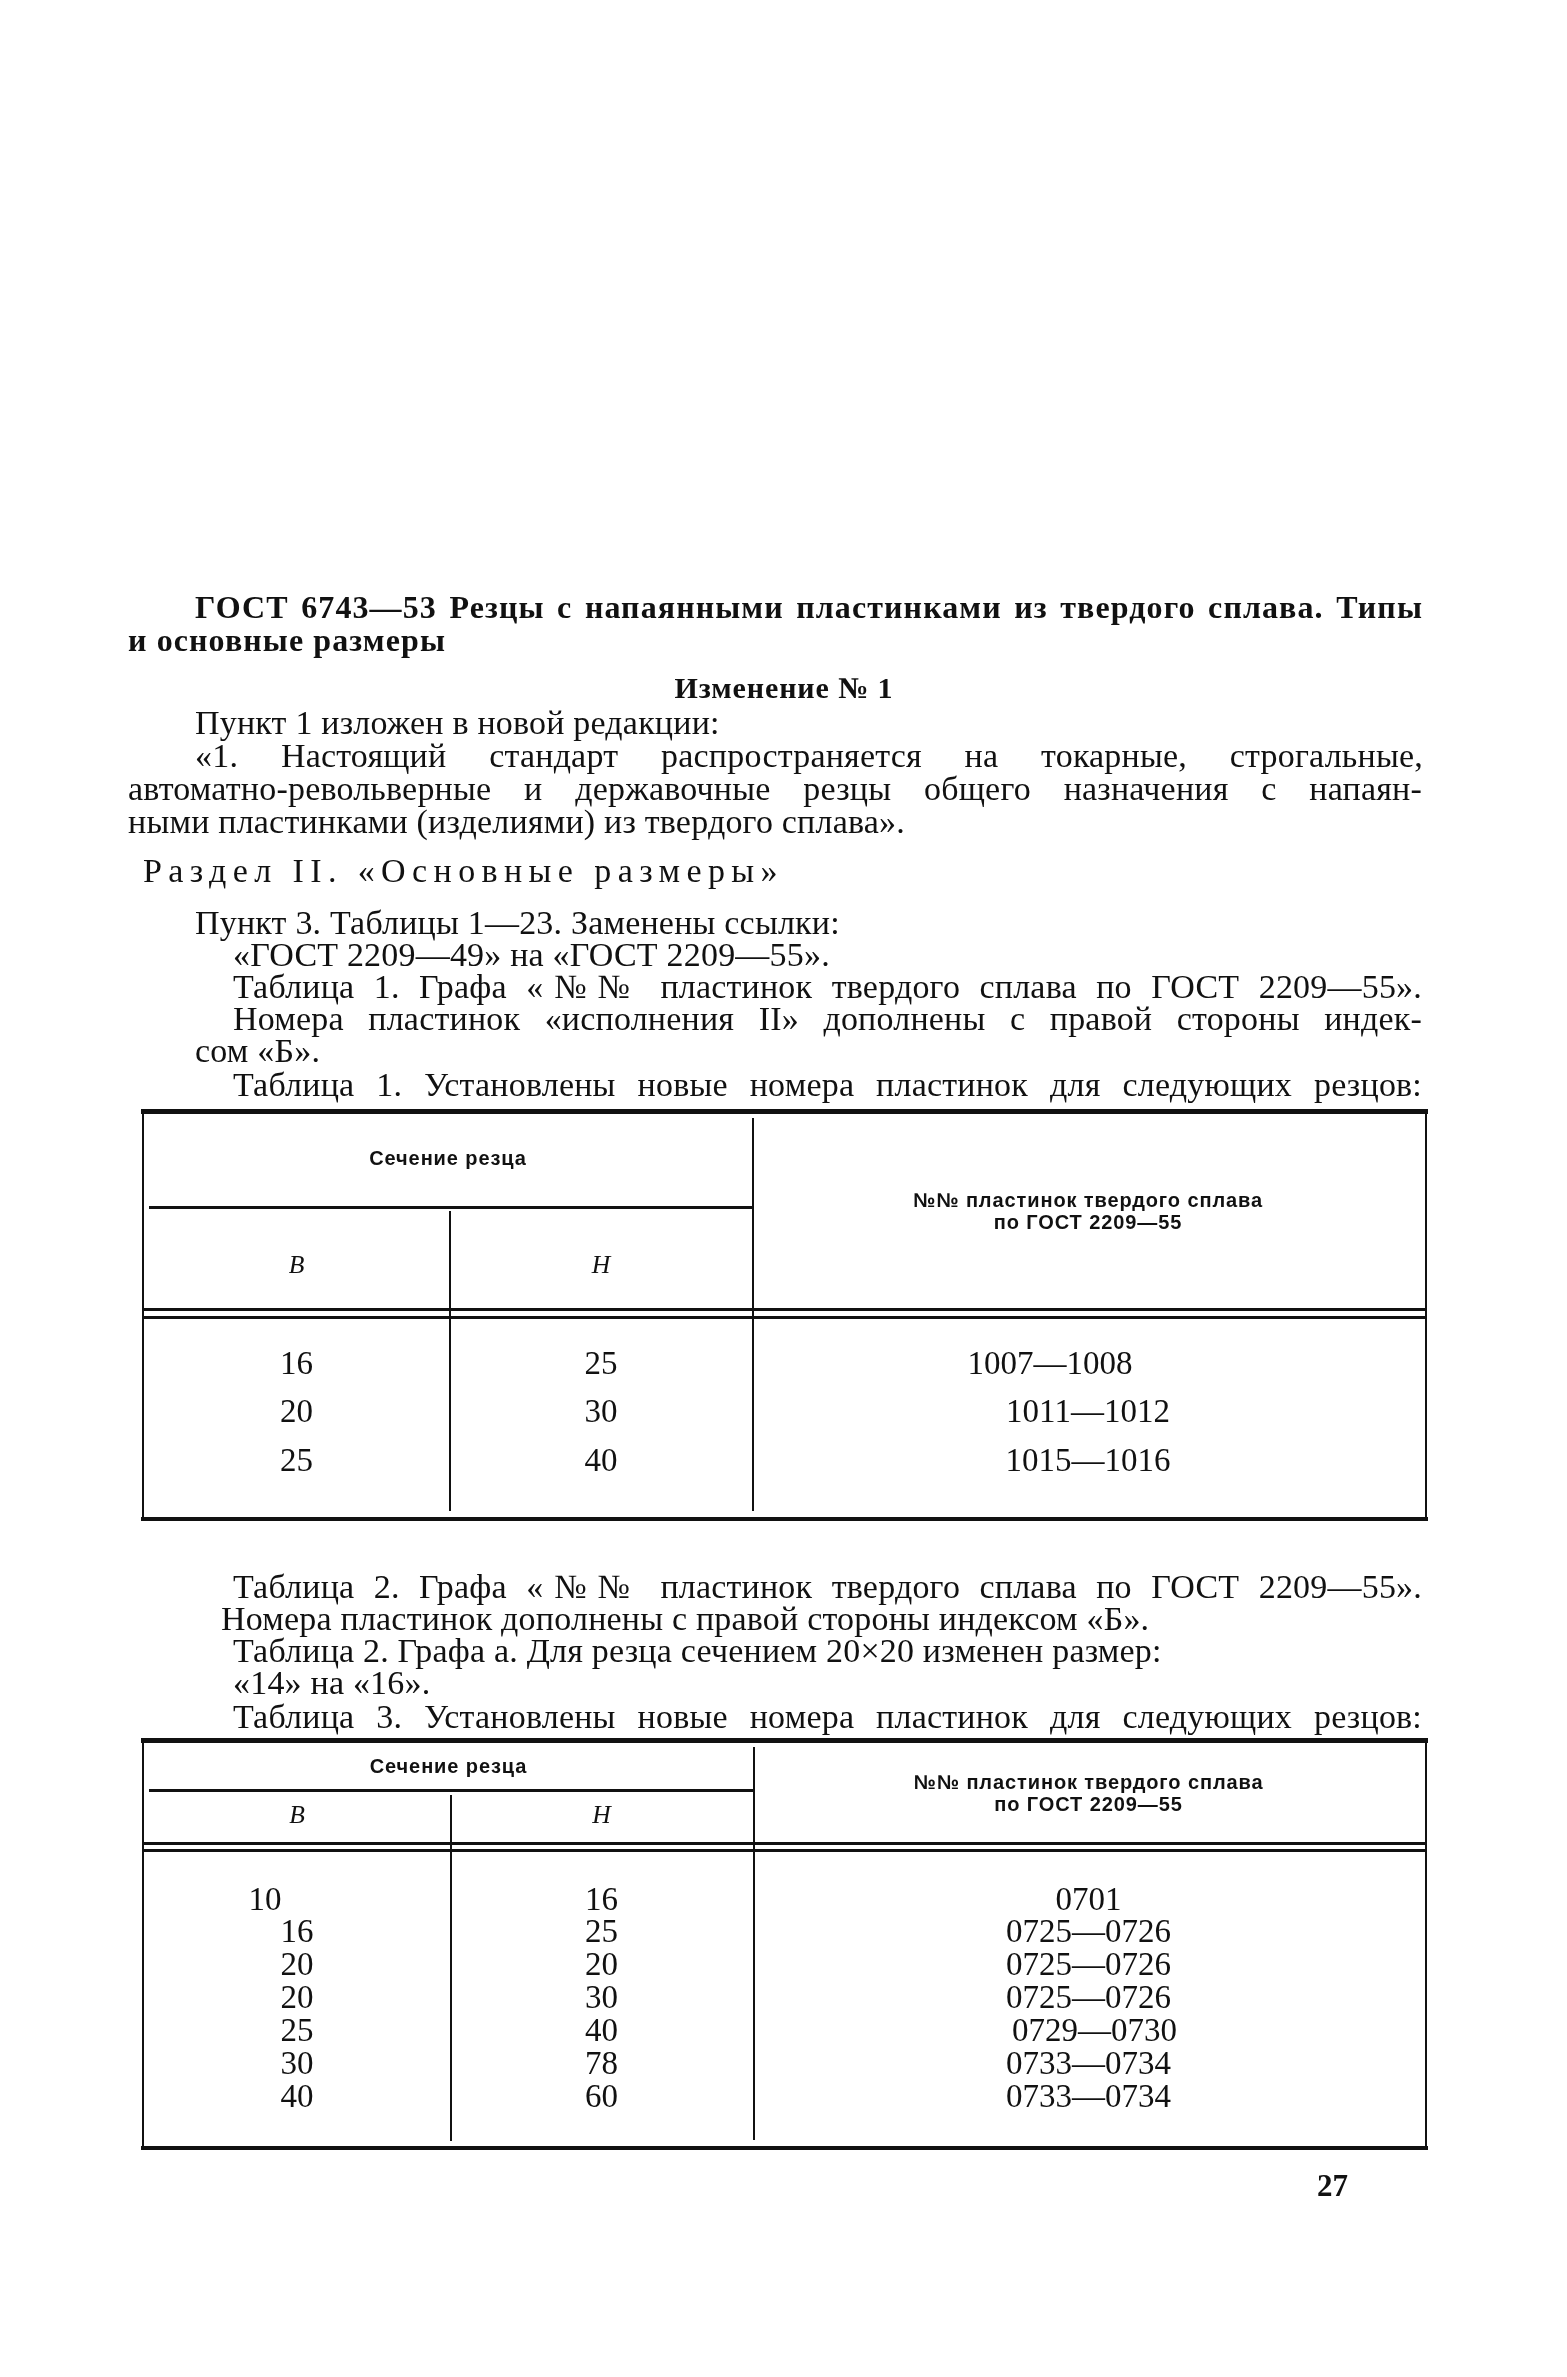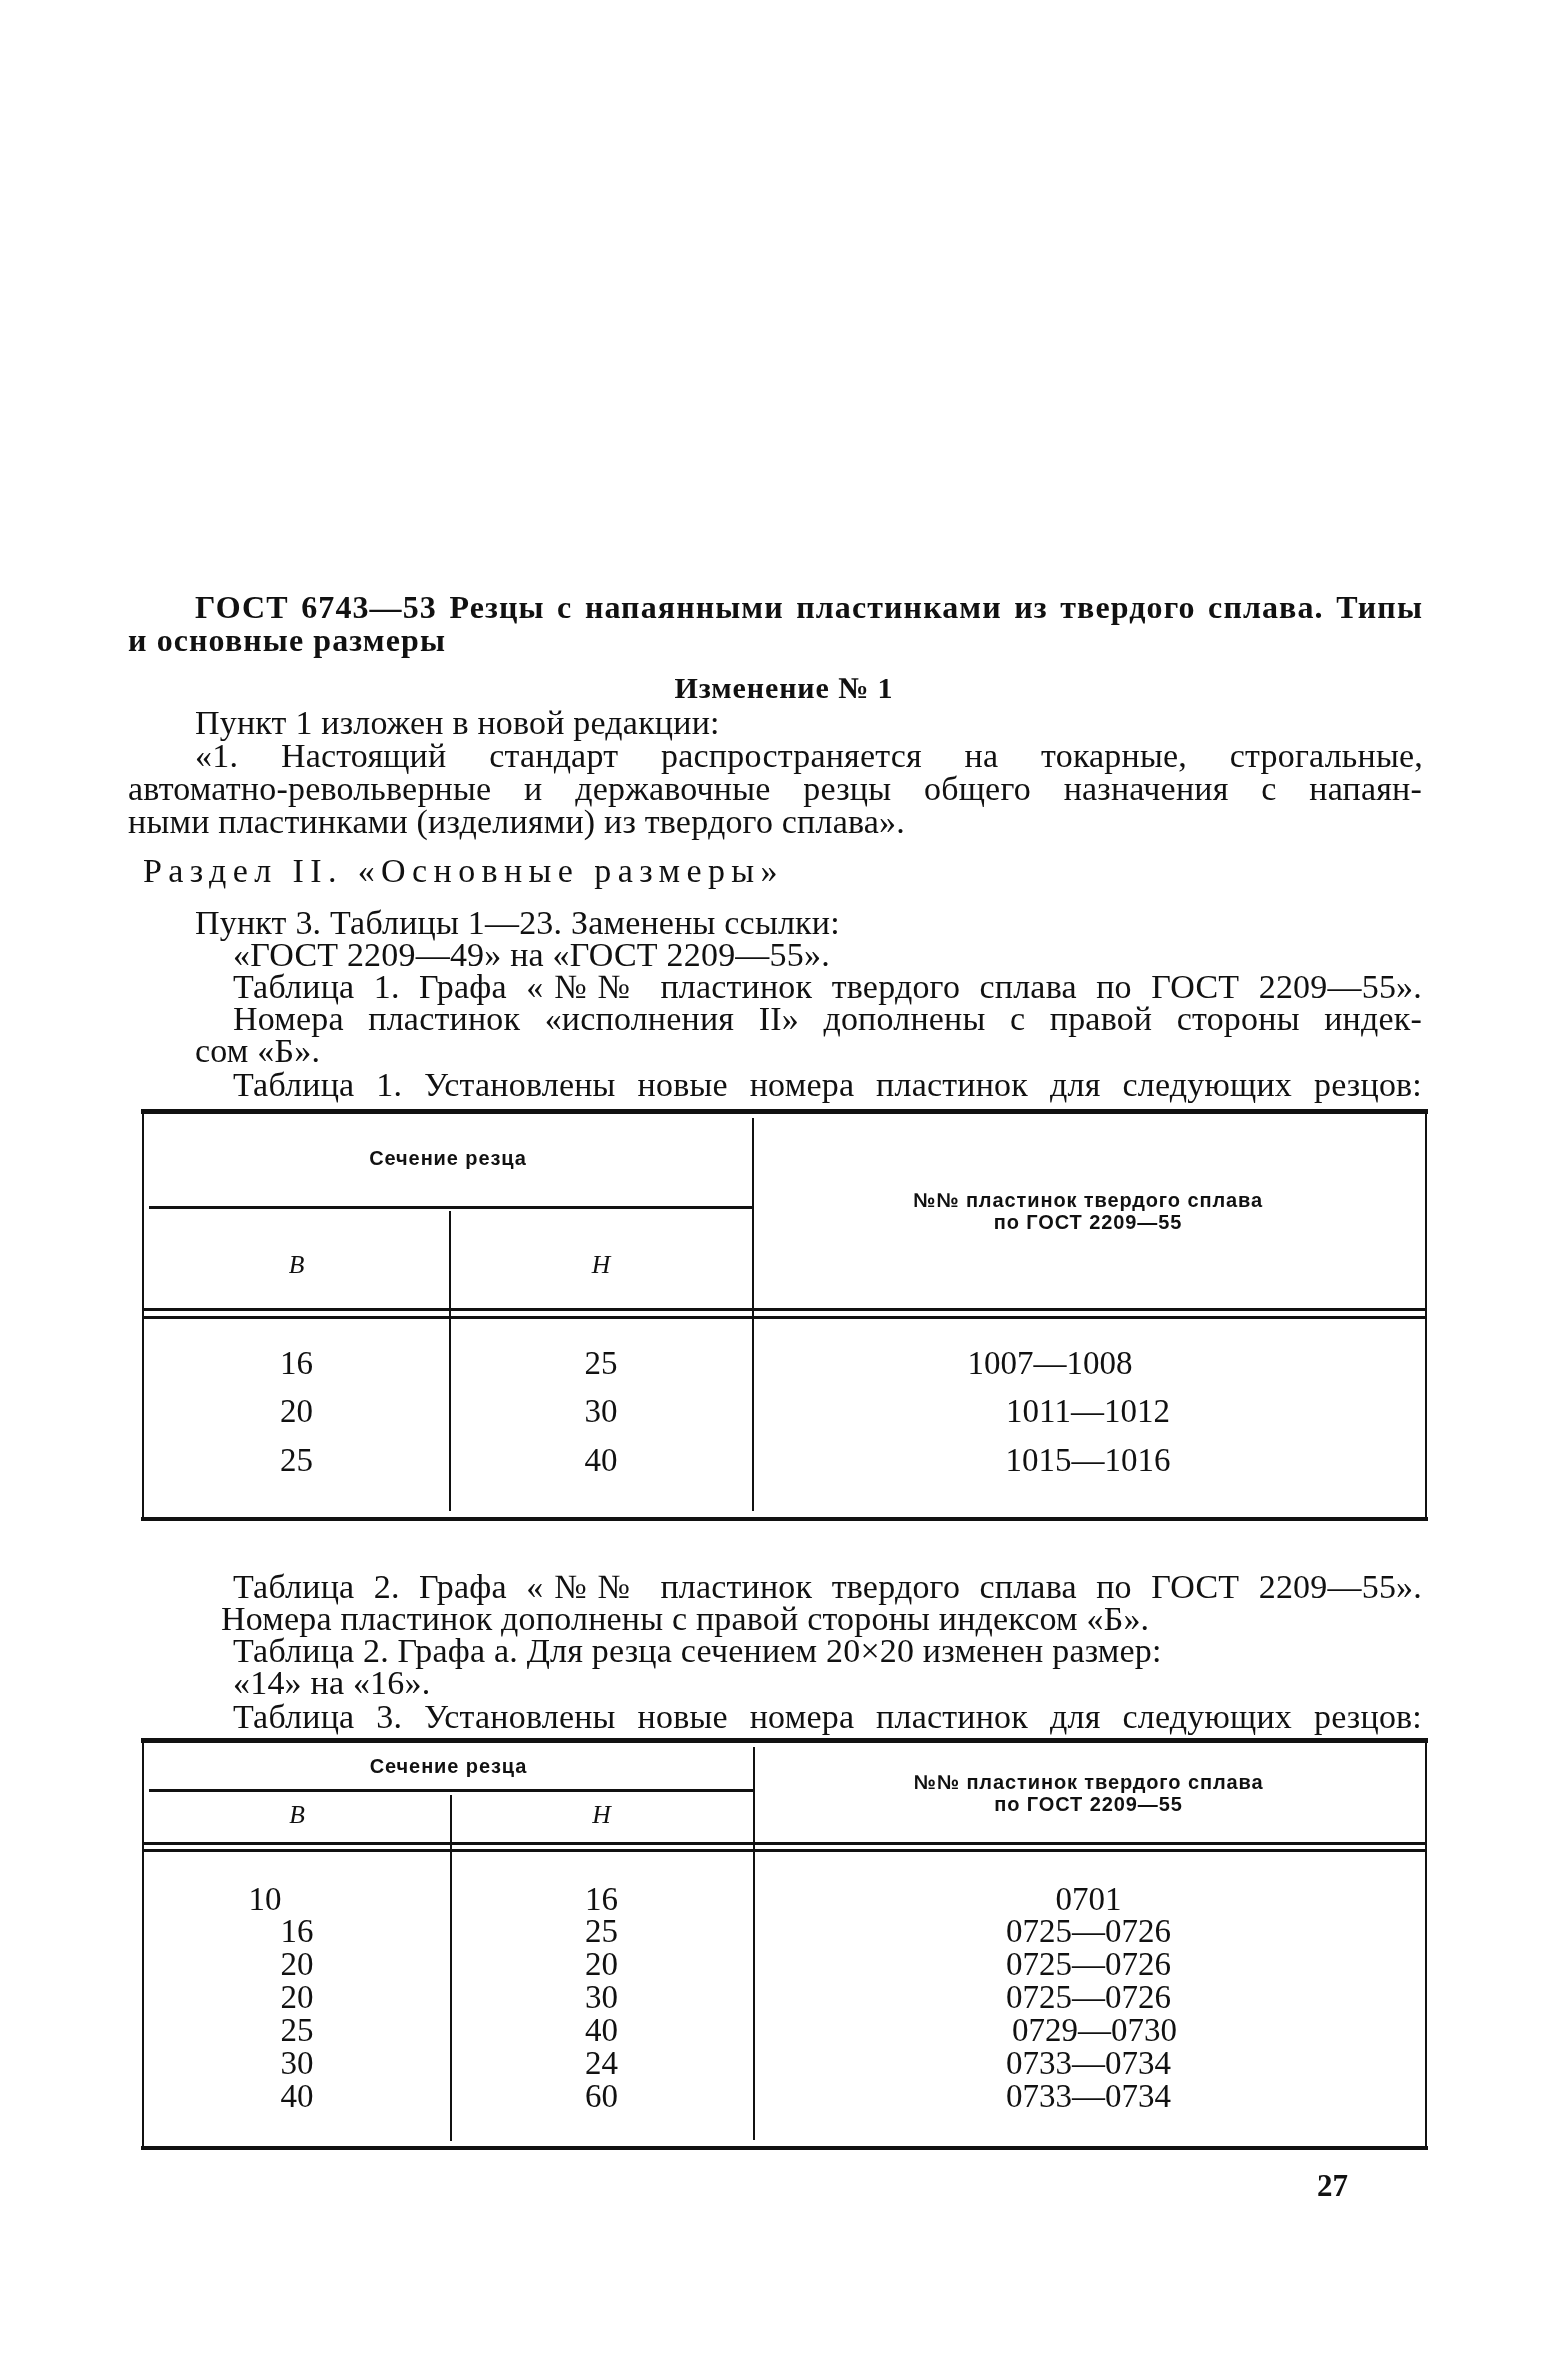--- a/index.html
+++ b/index.html
@@ -120,21 +120,21 @@
     <div class="cell" style="left:306px; width:303px; top:243px;">30</div>
     <div class="cell" style="left:609px; width:671px; top:243px;">0725—0726</div>
   </div>
   <div>
     <div class="cell" style="left:0; width:306px; top:276px;">25</div>
     <div class="cell" style="left:306px; width:303px; top:276px;">40</div>
     <div class="cell" style="left:609px; width:683px; top:276px;">0729—0730</div>
   </div>
   <div>
     <div class="cell" style="left:0; width:306px; top:309px;">30</div>
-    <div class="cell" style="left:306px; width:303px; top:309px;">24</div>
+    <div class="cell" style="left:306px; width:303px; top:309px;">78</div>
     <div class="cell" style="left:609px; width:671px; top:309px;">0733—0734</div>
   </div>
   <div>
     <div class="cell" style="left:0; width:306px; top:342px;">40</div>
     <div class="cell" style="left:306px; width:303px; top:342px;">60</div>
     <div class="cell" style="left:609px; width:671px; top:342px;">0733—0734</div>
   </div>
 </div>
 
 <div class="abs bold" style="left:1317px; top:2168px; font-size:31px;">27</div>

